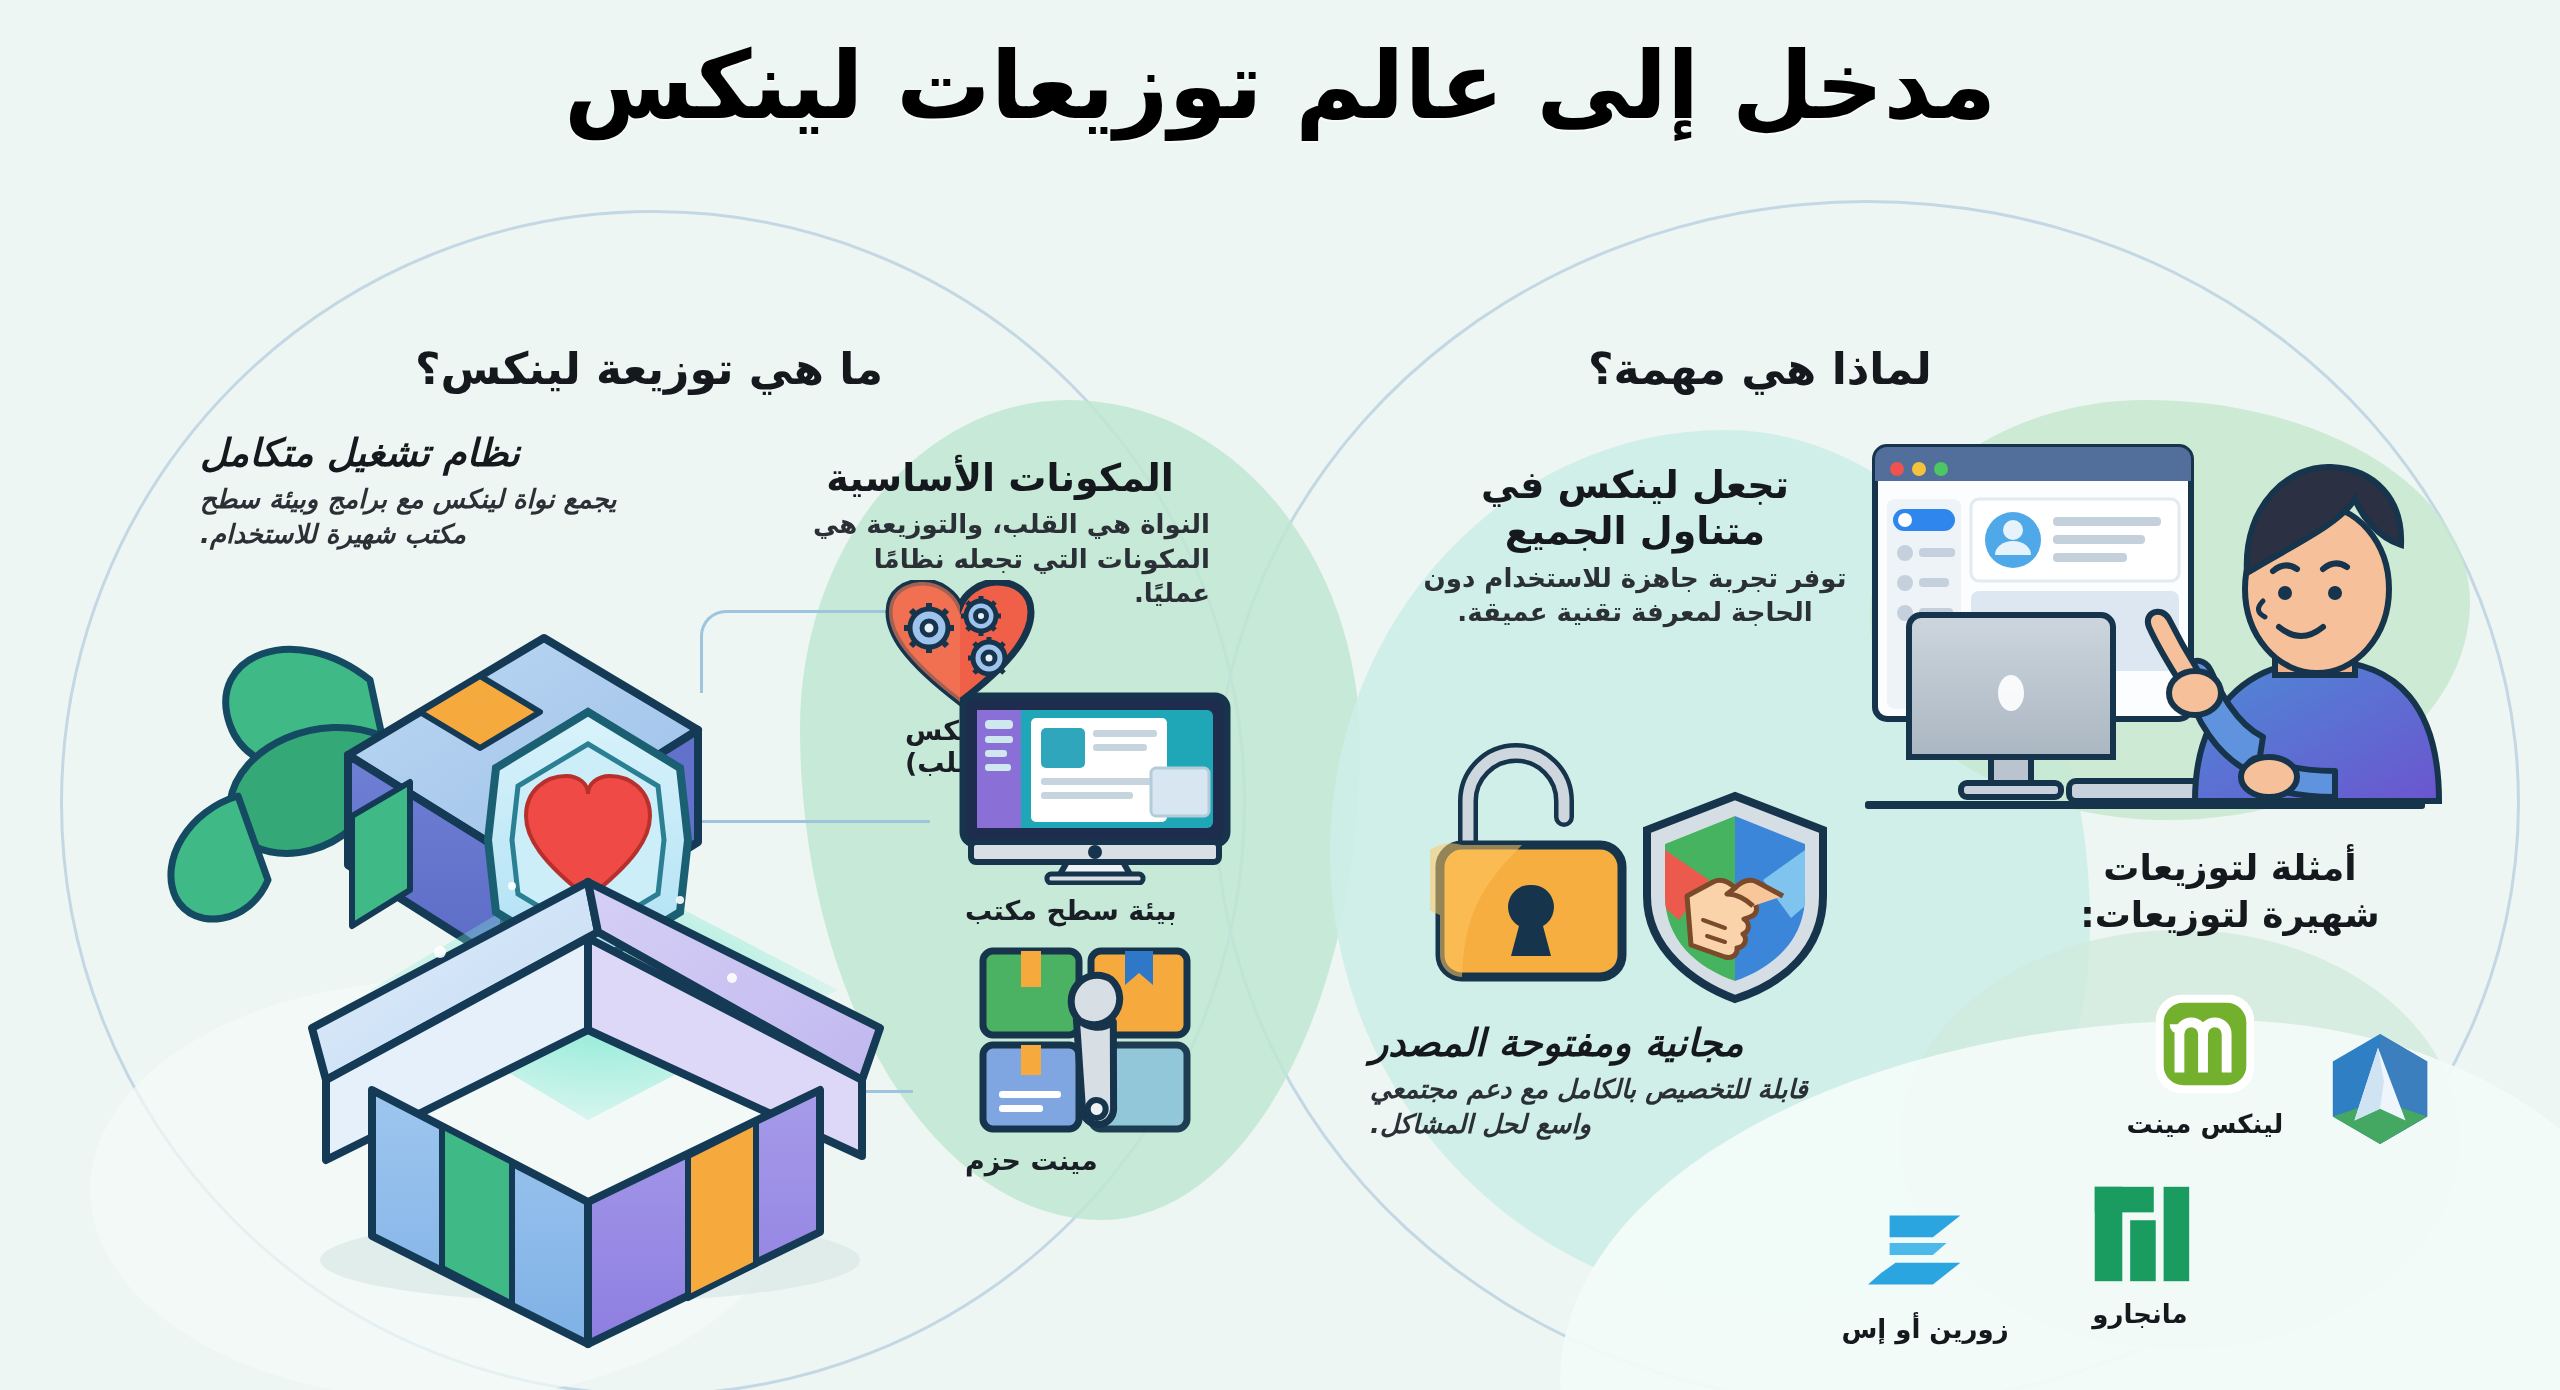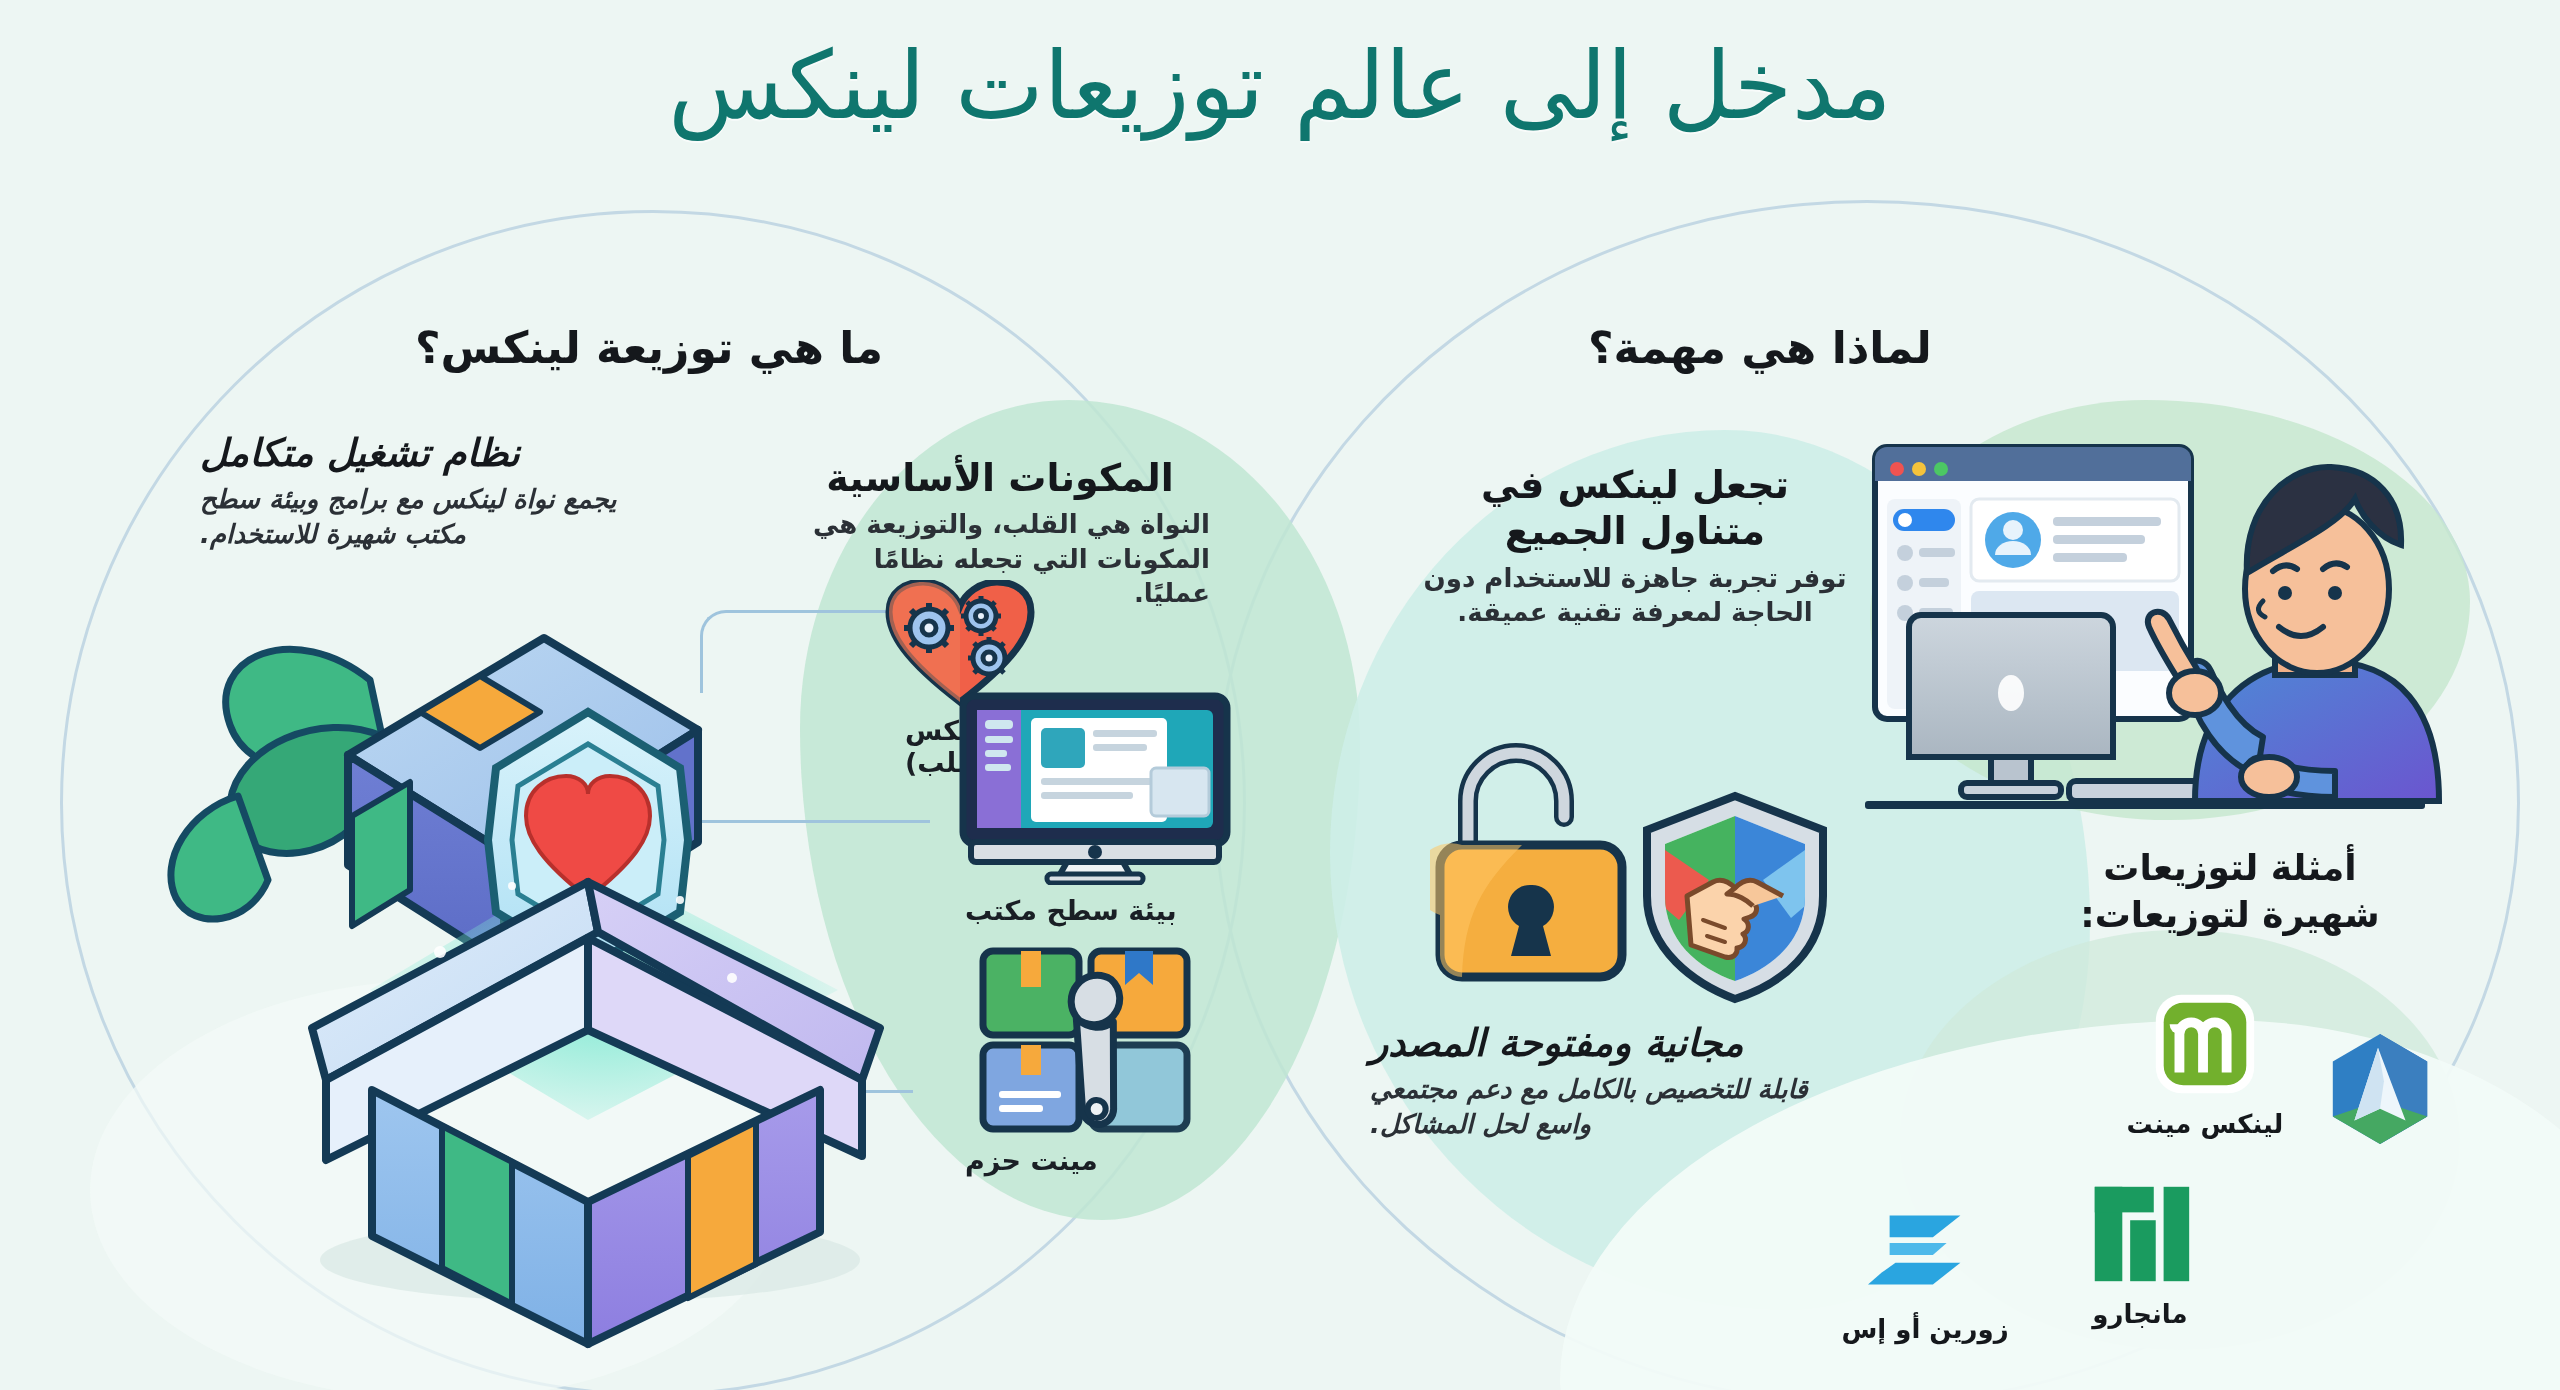--- a/index.html
+++ b/index.html
@@ -50,29 +50,30 @@
   }
   .blob-pale-left{
     left:90px;top:980px;width:700px;height:420px;
     background:#f4fbf8;opacity:.7;border-radius:50%;
   }
 
   
   .title{
     position:absolute;left:0;right:0;top:34px;
     text-align:center;
-    font-size:94px;font-weight:400;color:#0f766e;
+    font-size:94px;font-weight:700;color:#000000;
     letter-spacing:0;line-height:1.1;
     text-shadow:0 2px 0 rgba(255,255,255,.6);
   }
 
   
   .sec-head{
     position:absolute;font-size:44px;font-weight:700;color:#15181c;
     white-space:nowrap;
+    margin-top:21px;
   }
   .sec-head.left{left:415px;top:322px;}
   .sec-head.right{left:1588px;top:322px;}
 
   
   .tblock{position:absolute;}
   .tblock h3{
     margin:0 0 6px 0;font-size:38px;font-weight:700;color:#15181c;line-height:1.22;
   }
   .tblock p{

